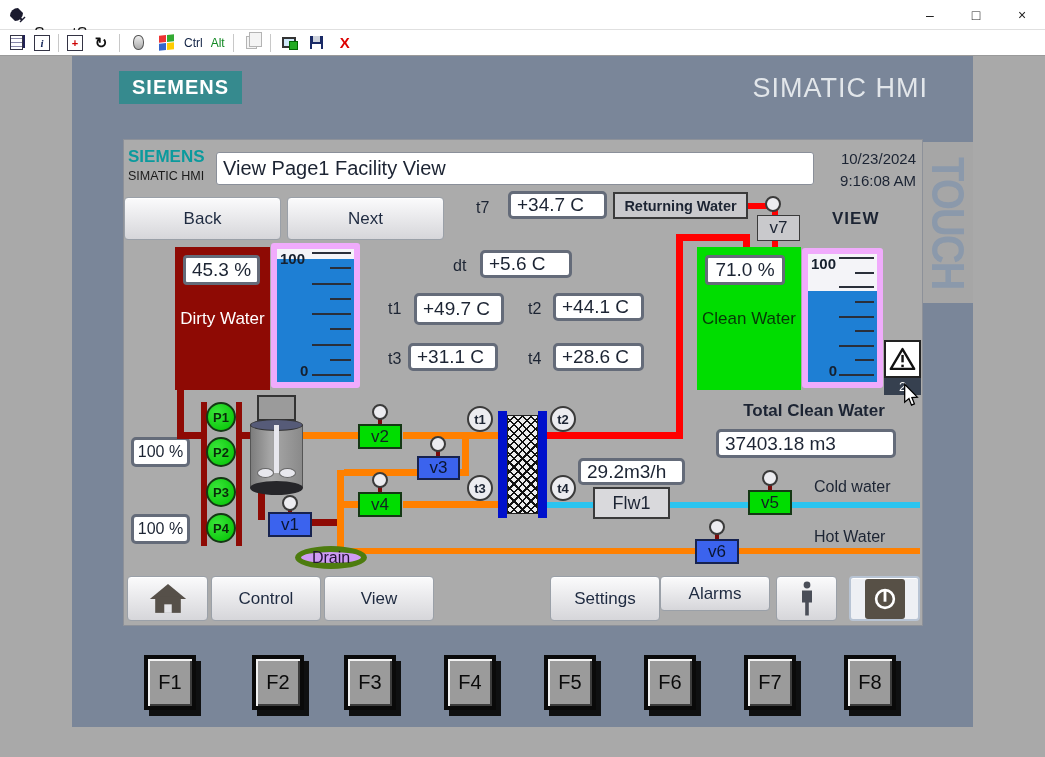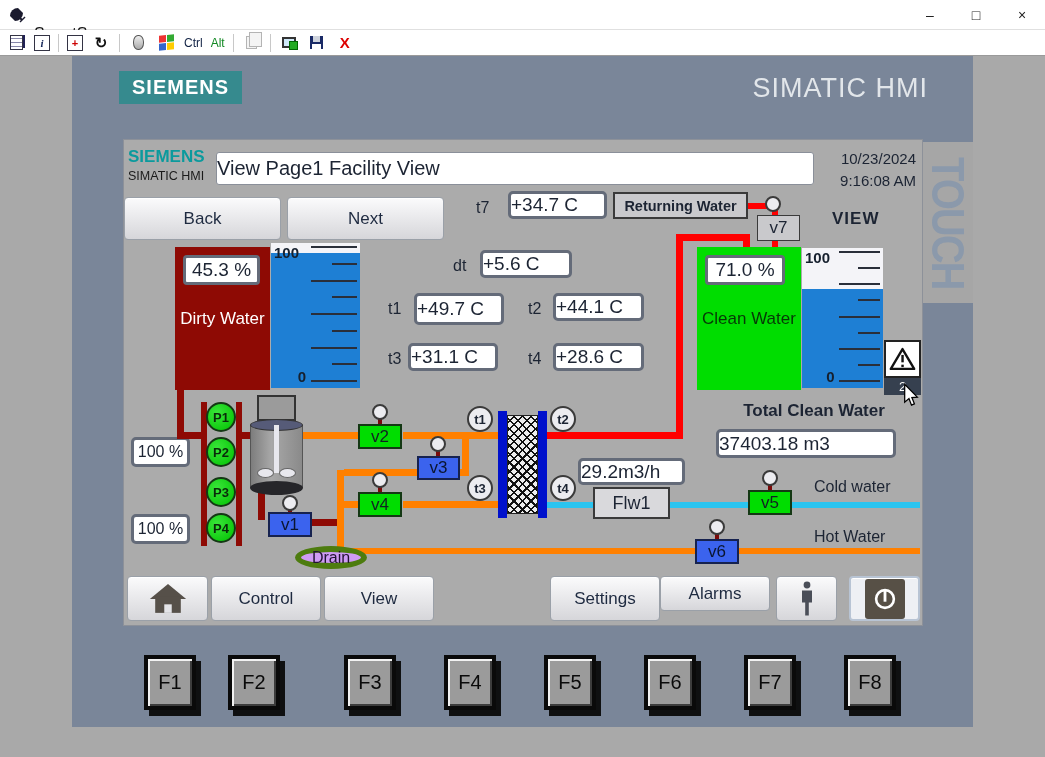--- a/index.html
+++ b/index.html
@@ -38,37 +38,37 @@
   #bezel{position:absolute;left:72px;top:56px;width:901px;height:671px;background:#7a8699;}
   #big-logo{position:absolute;left:47px;top:15px;width:123px;height:33px;background:#368a8e;color:#fff;display:flex;align-items:center;justify-content:center;font-weight:bold;font-size:20px;letter-spacing:1px;}
   #big-product{position:absolute;right:45px;top:17px;font-size:27px;color:#e2e6ea;letter-spacing:1px;font-weight:normal;}
   #touch-strip{position:absolute;left:850px;top:86px;width:51px;height:161px;background:#a6a6a6;display:flex;align-items:center;justify-content:center;}
   #touch-strip span{writing-mode:vertical-rl;font-size:40px;font-weight:bold;color:#8b99ab;letter-spacing:-2px;transform:scaleX(1.15);}
 
   
   #screen{position:absolute;left:124px;top:140px;width:798px;height:485px;background:#ababab;box-shadow:0 0 0 1px #8d9199;}
   .abs{position:absolute;}
   .lbl{position:absolute;font-size:16px;color:#1c2433;white-space:nowrap;}
-  .field{position:absolute;background:#fff;border:3px solid #646b79;border-radius:5px;color:#1c2433;font-size:19px;display:flex;align-items:center;padding-left:0;white-space:nowrap;}
+  .field{position:absolute;background:#fff;border:3px solid #646b79;border-radius:5px;color:#1c2433;font-size:19px;display:flex;align-items:center;padding-left:6px;white-space:nowrap;}
   .btn{position:absolute;background:linear-gradient(#fbfbfc,#d6d6da);border:1px solid #9aa0a8;border-radius:4px;color:#1e2a40;display:flex;align-items:center;justify-content:center;font-size:17px;box-shadow:inset 0 1px 0 #fff;}
   .graybox{position:absolute;background:#c9c9cc;border:2px solid #3a3a3a;color:#1c2433;display:flex;align-items:center;justify-content:center;}
 
   
   .pipe{position:absolute;}
   .p-red{background:#ff0000;}
   .p-mar{background:#8e0a04;}
   .p-org{background:#ff8000;}
   .p-cyn{background:#2ac4f0;}
 
   
   #dirty-tank{position:absolute;left:51px;top:107px;width:95px;height:143px;background:#8e0a04;}
   #clean-tank{position:absolute;left:573px;top:107px;width:104px;height:143px;background:#00dd00;}
   .tank-pct{position:absolute;left:8px;top:8px;height:30px;background:#fff;border:3px solid #646b79;border-radius:4px;font-size:19px;color:#1c2433;display:flex;align-items:center;justify-content:center;}
   .tank-name{position:absolute;left:0;right:0;top:62px;text-align:center;font-size:17px;}
-  .gauge{position:absolute;background:#f0abfc;border-radius:3px;}
+  .gauge{position:absolute;background:#f0abfc;border-radius:3px;padding:6px;}
   .ginner{position:relative;width:100%;height:100%;background:#f4f4f8;overflow:hidden;}
   .gfill{position:absolute;left:0;right:0;bottom:0;background:#1e7fd4;}
   .ticks{position:absolute;top:3px;bottom:6px;right:3px;left:3px;display:flex;flex-direction:column;justify-content:space-between;align-items:flex-end;}
   .ticks i{display:block;height:2px;background:#2a2f3a;}
   .gmax{position:absolute;left:3px;top:1px;font-size:15px;font-weight:bold;color:#16202e;}
   .gmin{position:absolute;left:30%;bottom:3px;font-size:15px;font-weight:bold;color:#16202e;}
 
   
   .valve{position:absolute;width:44px;height:25px;display:flex;align-items:center;justify-content:center;font-size:17px;color:#122;z-index:3;}
   .valve.green{background:#00dd00;border:2px solid #143814;}
@@ -369,21 +369,21 @@
       <span id="power-glyph">
         <svg width="26" height="26" viewBox="0 0 24 24">
           <circle cx="12" cy="12" r="8.2" fill="none" stroke="#fff" stroke-width="2.4"></circle>
           <rect x="10.7" y="4.5" width="2.6" height="10" fill="#fff"></rect>
         </svg>
       </span>
     </div>
   </div>
 
   <div class="fkey" style="left:144px;">F1</div>
-  <div class="fkey" style="left:228px;">F2</div>
+  <div class="fkey" style="left:252px;">F2</div>
   <div class="fkey" style="left:344px;">F3</div>
   <div class="fkey" style="left:444px;">F4</div>
   <div class="fkey" style="left:544px;">F5</div>
   <div class="fkey" style="left:644px;">F6</div>
   <div class="fkey" style="left:744px;">F7</div>
   <div class="fkey" style="left:844px;">F8</div>
 
   <svg id="cursor" viewBox="0 0 12 19">
     <path d="M1 1 L1 15.2 L4.4 12.3 L6.4 17.5 L8.7 16.5 L6.7 11.5 L11 11.2 Z" fill="#fff" stroke="#000" stroke-width="1"></path>
   </svg>

